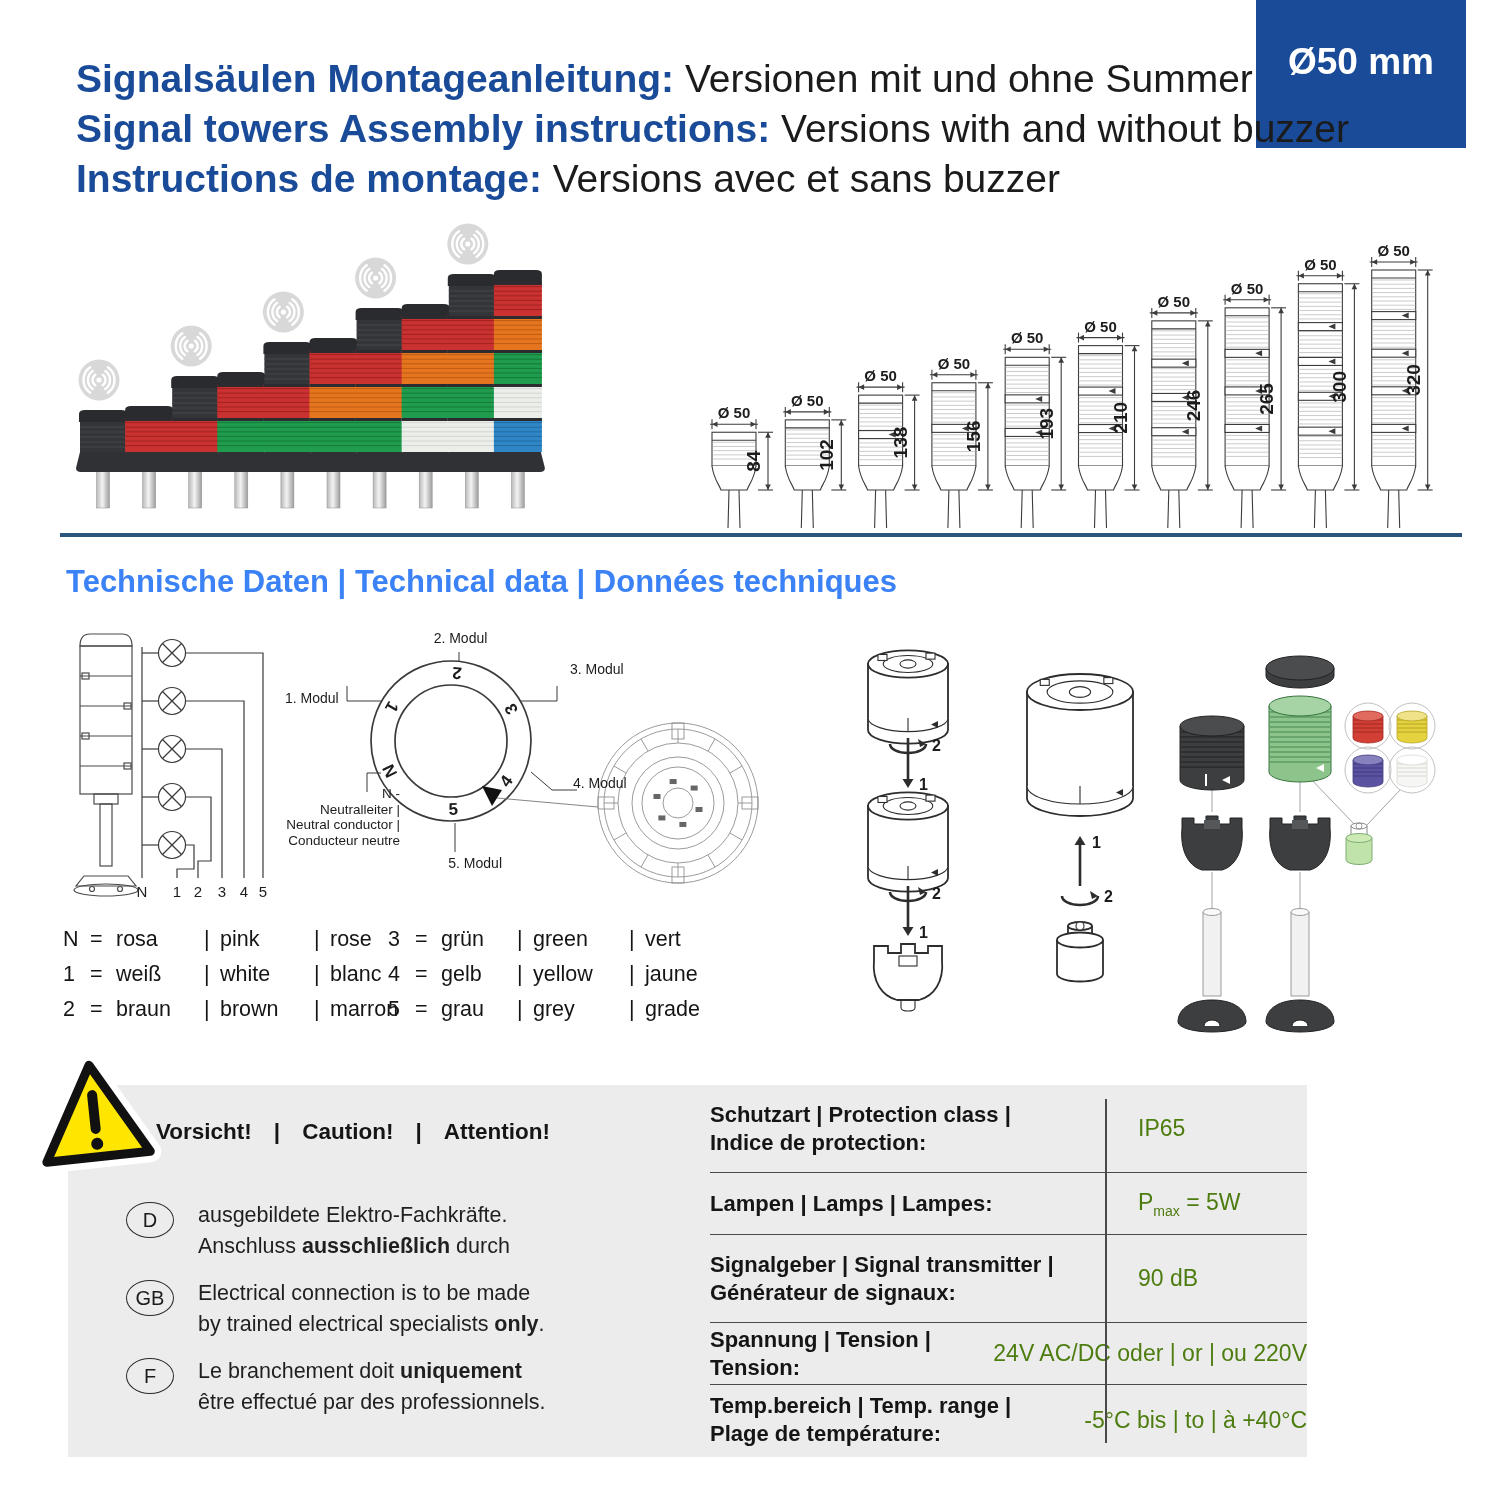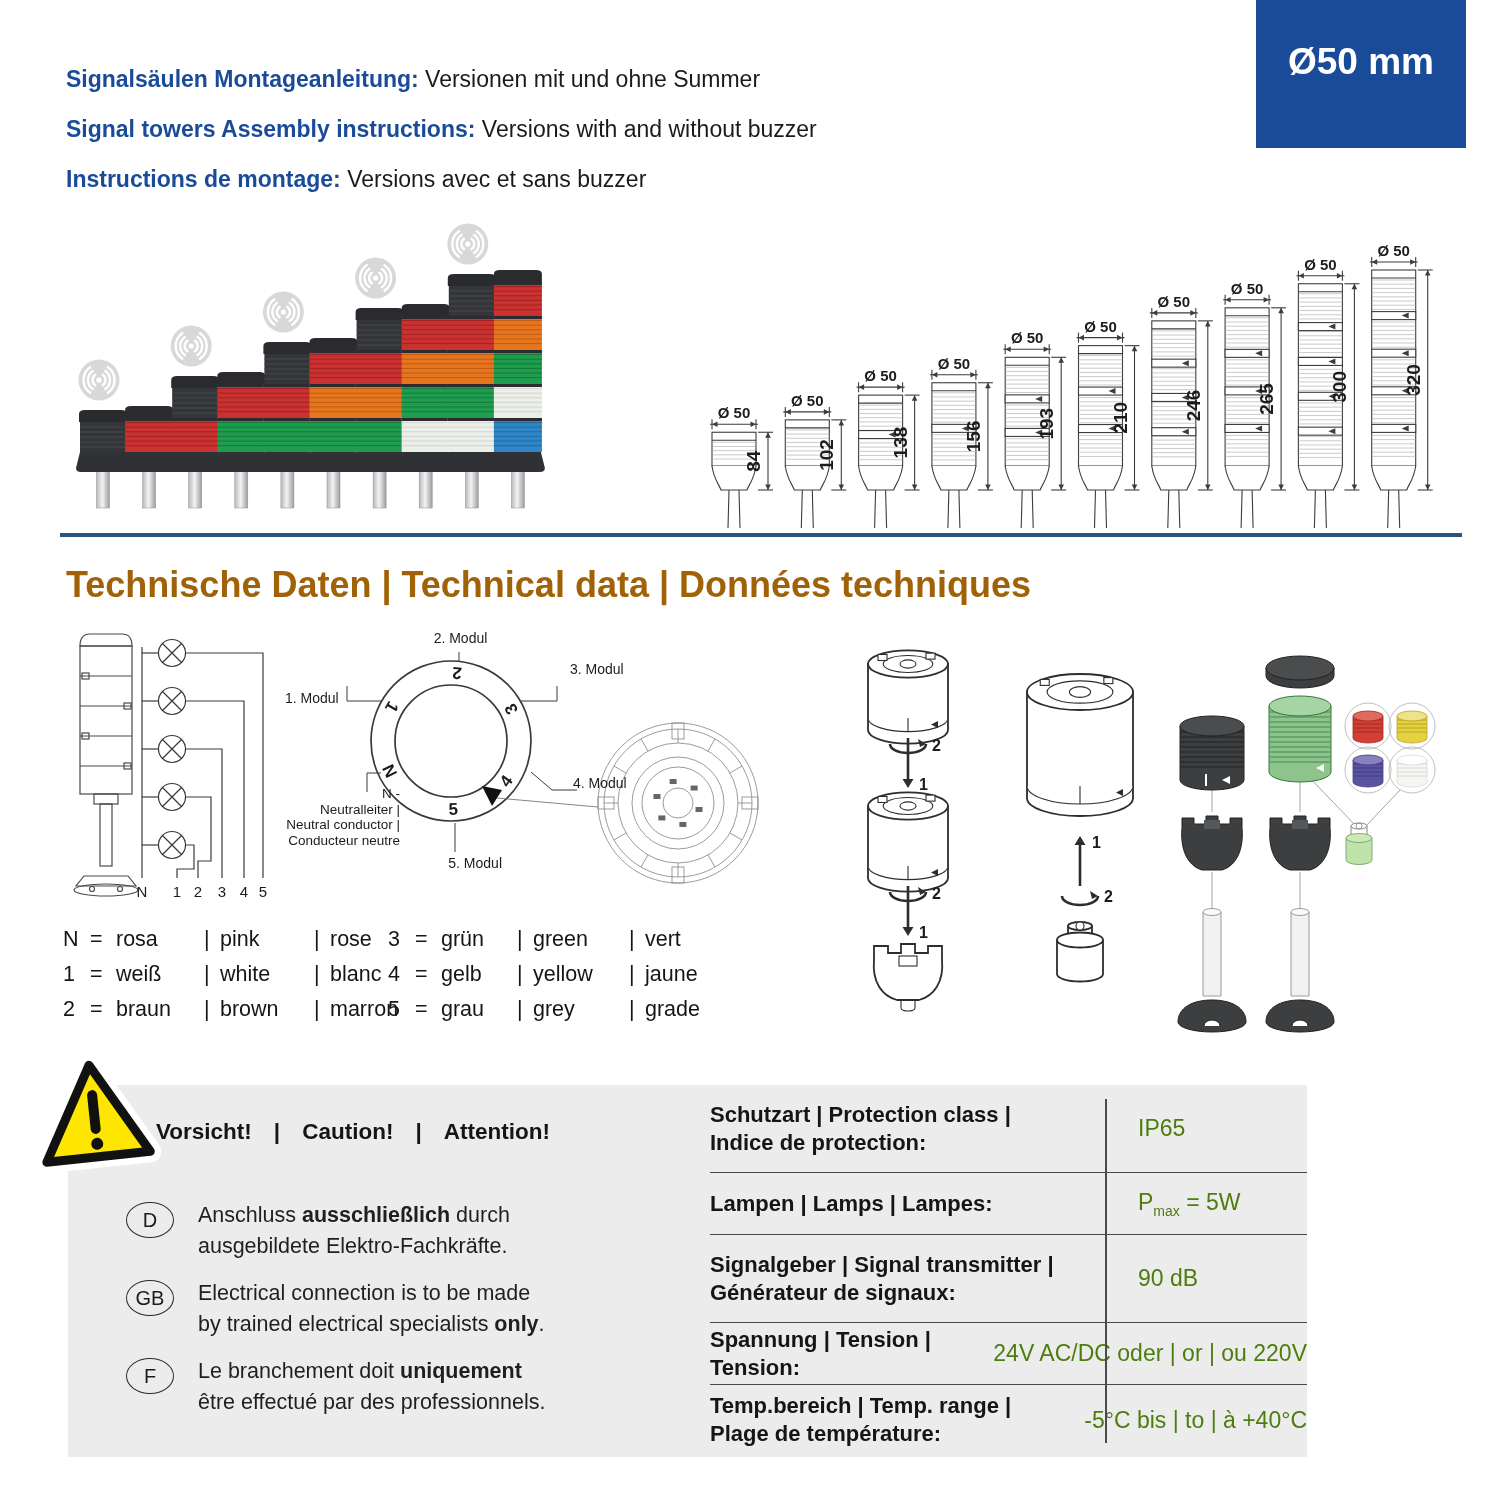--- a/index.html
+++ b/index.html
@@ -2,24 +2,24 @@
 <html><head>
 <meta charset="utf-8">
 <style>
   html,body{margin:0;padding:0;background:#fff}
   #page{position:relative;width:1500px;height:1500px;background:#fff;overflow:hidden;
         font-family:"Liberation Sans",sans-serif;color:#1b1b1b}
   .abs{position:absolute}
   .badge{left:1256px;top:0;width:210px;height:148px;background:#1a4b99;color:#fff;
          font-weight:bold;font-size:37px;display:flex;align-items:center;justify-content:center;
          padding-bottom:24px;box-sizing:border-box}
-  .header{left:66px;top:54px;line-height:50px;font-size:23px;white-space:nowrap}
+  .header{left:76px;top:54px;line-height:50px;font-size:39px;white-space:nowrap}
   .header .hb{color:#1a4b99;font-weight:bold}
   .divider{left:60px;top:533px;width:1402px;height:4px;background:#2a567d}
-  .sect{left:66px;top:564px;font-size:36px;font-weight:bold;color:#a16207;white-space:nowrap}
+  .sect{left:66px;top:564px;font-size:31px;font-weight:bold;color:#3b82f6;white-space:nowrap}
   .dlabel{position:absolute;font-size:14px;white-space:nowrap;color:#1c1c1c}
   .nblock{position:absolute;text-align:right;font-size:13.5px;line-height:15.5px;color:#1c1c1c}
   .legend{position:absolute;font-size:21.5px;line-height:35px;color:#151515}
   .lrow{display:grid}
   .legend.c1 .lrow{grid-template-columns:27px 26px 88px 16px 94px 16px auto}
   .legend.c2 .lrow{grid-template-columns:27px 26px 76px 16px 96px 16px auto}
   .gp{background:#ececec}
   .warn{left:68px;top:1085px;width:628px;height:372px}
   .tri{position:absolute;left:-34px;top:-28px}
   .wtitle{position:absolute;left:88px;top:34px;font-size:22.5px;font-weight:bold;display:flex;gap:22px;color:#151515}
@@ -1216,22 +1216,22 @@
     <div class="wtitle">
       <span>Vorsicht!</span>
         <span>|</span>
         <span>Caution!</span>
         <span>|</span>
         <span>Attention!</span>
     </div>
     <div class="witem" style="top:115px">
       <div class="oval">D</div>
       <div class="wtext">
+        <div><span>ausgebildete Elektro-Fachkräfte.</span><b></b><span></span></div>
         <div><span>Anschluss </span><b>ausschließlich</b><span> durch</span></div>
-        <div><span>ausgebildete Elektro-Fachkräfte.</span><b></b><span></span></div>
       </div>
     </div>
     <div class="witem" style="top:193px">
       <div class="oval">GB</div>
       <div class="wtext">
         <div><span>Electrical connection is to be made</span><b></b><span></span></div>
         <div><span>by trained electrical specialists </span><b>only</b><span>.</span></div>
       </div>
     </div>
     <div class="witem" style="top:271px">

